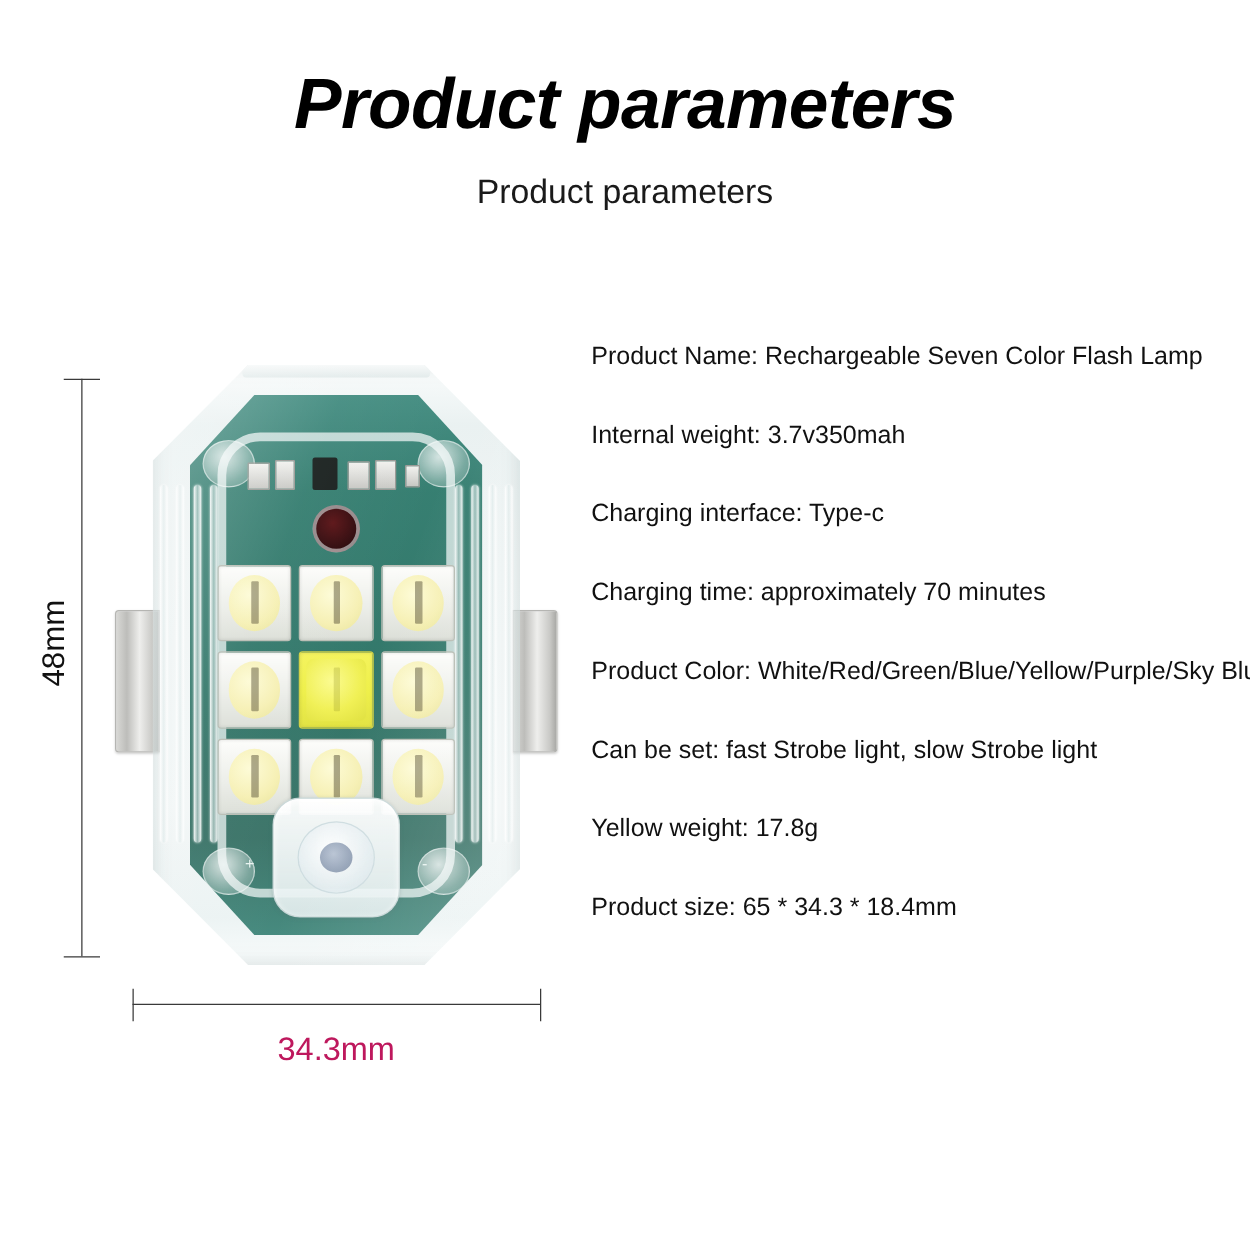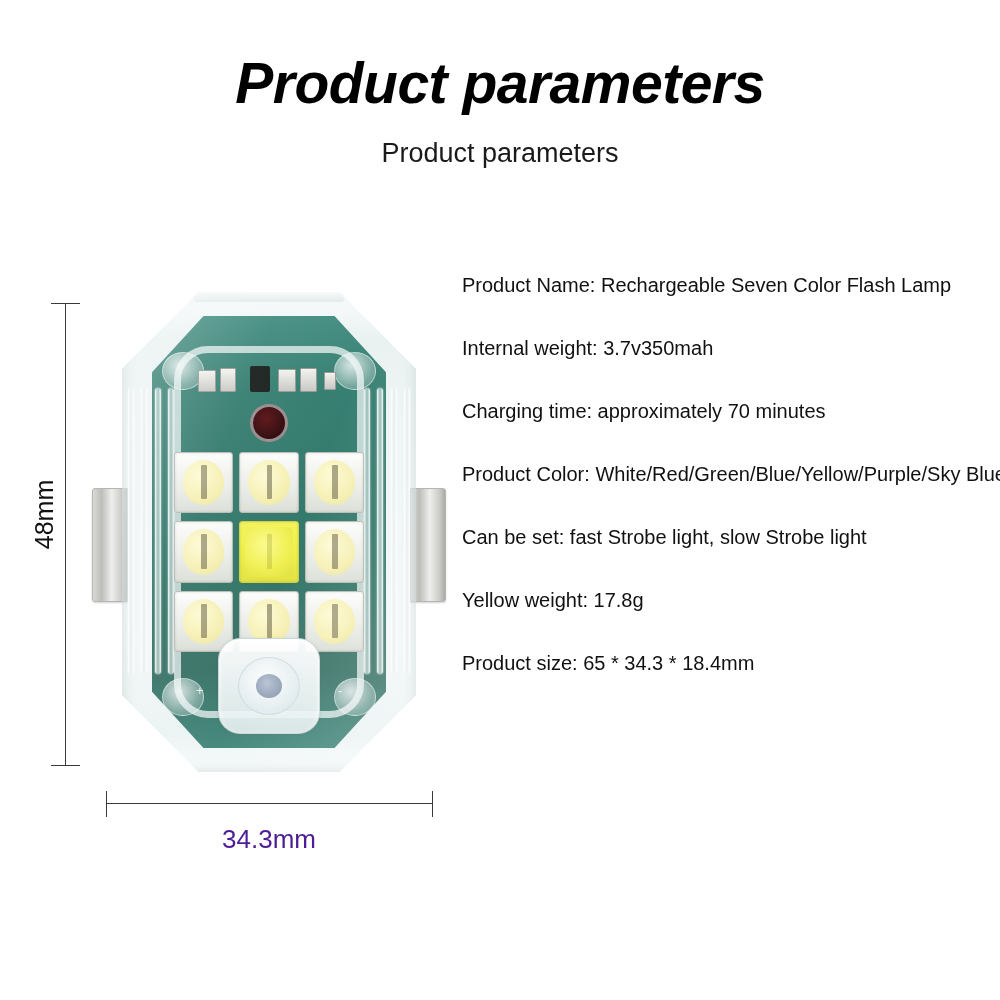--- a/index.html
+++ b/index.html
@@ -39,21 +39,21 @@
     text-align: center;
     font-size: 27px;
     line-height: 34px;
     font-weight: normal;
     color: #1a1a1a;
   }
 
   
   #spec-list {
     position: absolute;
-    left: 462px;
+    left: 473px;
     top: 272px;
     width: 525px;
   }
   .spec-line {
     font-size: 20px;
     line-height: 26px;
     height: 63px;
     color: #111111;
     white-space: nowrap;
   }
@@ -113,21 +113,21 @@
   }
   #dim-h-cap-left  { left: 106px; top: 791px; }
   #dim-h-cap-right { left: 432px; top: 791px; }
   #dim-horizontal-label {
     position: absolute;
     left: 106px;
     top: 824px;
     width: 326px;
     text-align: center;
     font-size: 26px;
-    color: #4c1d95;
+    color: #be185d;
   }
 
   
   #device {
     position: absolute;
     left: 106px;
     top: 292px;
     width: 326px;
     height: 480px;
   }
@@ -456,18 +456,19 @@
       <div id="top-lip"></div>
     </div>
 
     <div id="shell-gloss"></div>
   </div>
 </div>
 
 <div id="spec-list">
   <div class="spec-line">Product Name: Rechargeable Seven Color Flash Lamp</div>
   <div class="spec-line">Internal weight: 3.7v350mah</div>
+  <div class="spec-line">Charging interface: Type-c</div>
   <div class="spec-line">Charging time: approximately 70 minutes</div>
   <div class="spec-line">Product Color: White/Red/Green/Blue/Yellow/Purple/Sky Blue</div>
   <div class="spec-line">Can be set: fast Strobe light, slow Strobe light</div>
   <div class="spec-line">Yellow weight: 17.8g</div>
   <div class="spec-line">Product size: 65 * 34.3 * 18.4mm</div>
 </div>
 
 </body></html>

